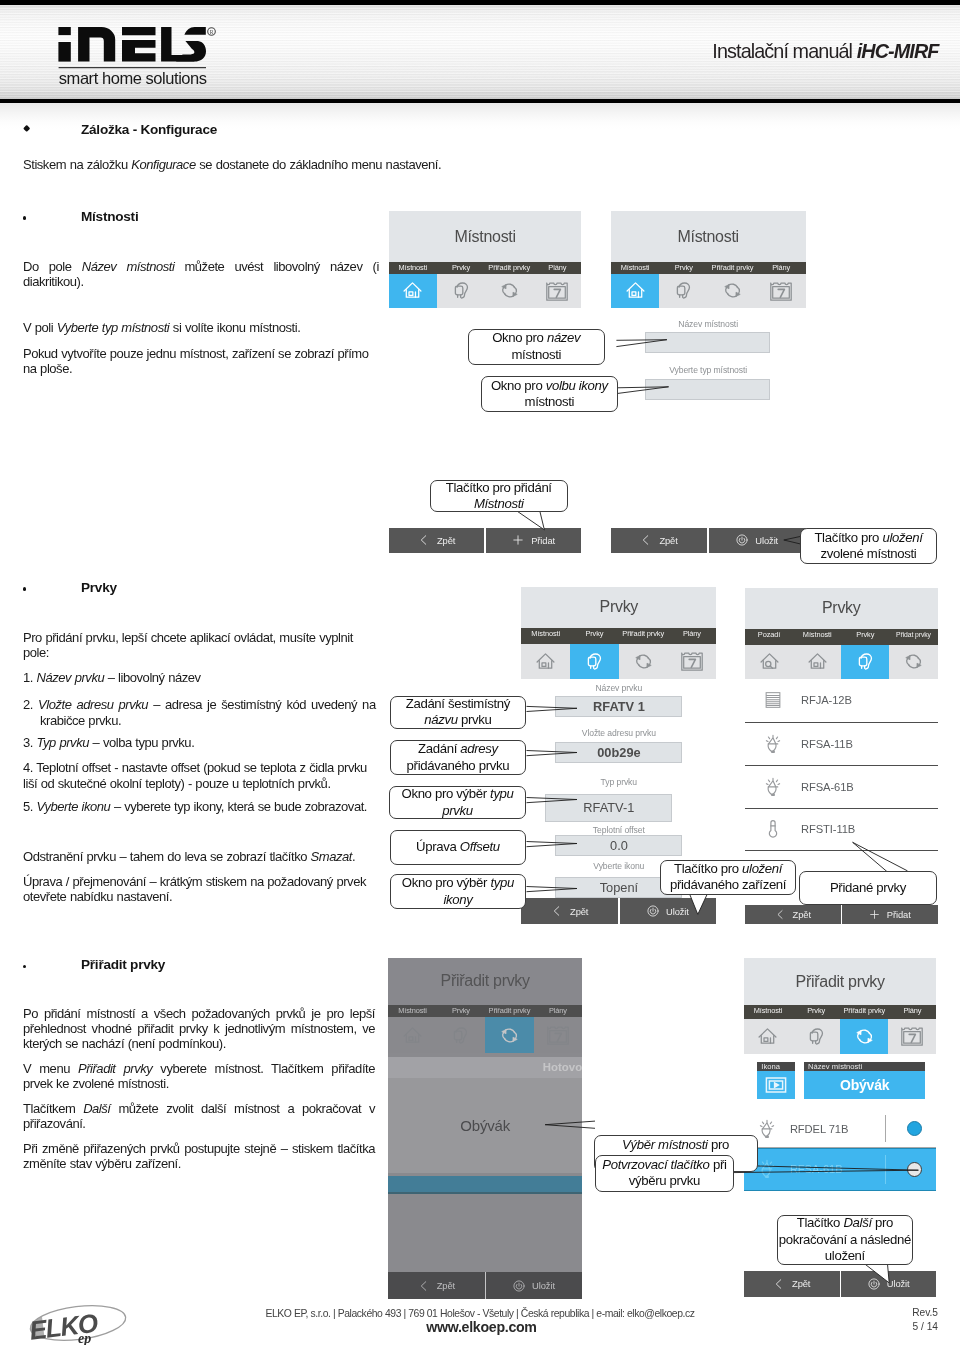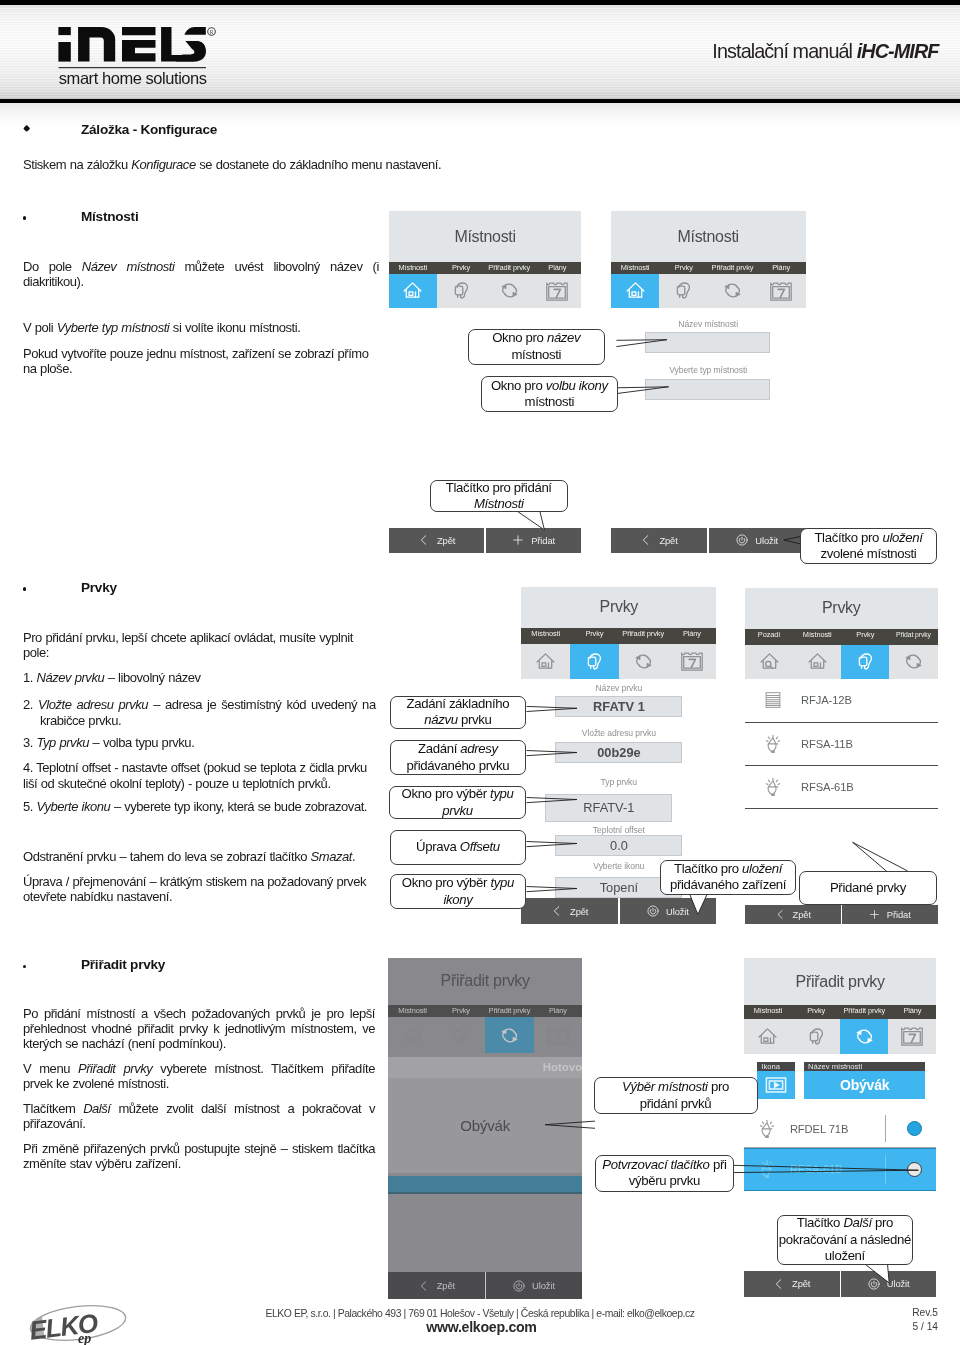--- a/index.html
+++ b/index.html
@@ -479,20 +479,28 @@
       <span class="ltx">RFSA-11B</span>
       </div>
     <div class="lrow" style="top:178.1px">
       <span class="lic">
           <svg width="22" height="22" style="color:#97999c">
             <use href="#ic-bulb"></use>
           </svg>
         </span>
       <span class="ltx">RFSA-61B</span>
       </div>
+    <div class="lrow" style="top:220.2px">
+      <span class="lic">
+          <svg width="22" height="22" style="color:#97999c">
+            <use href="#ic-therm"></use>
+          </svg>
+        </span>
+      <span class="ltx">RFSTI-11B</span>
+      </div>
     <div class="lrow" style="top:264.9px;border-bottom:none"></div>
     <div class="ph-bottom" style="height:19px">
       <div class="bcell">
           <svg width="11" height="11" style="color:#ededed">
             <use href="#ic-back"></use>
           </svg>
           <span>Zpět</span>
         </div>
       <div class="bdiv"></div>
       <div class="bcell">
@@ -664,21 +672,21 @@
   </div>
   <div class="callout" style="left:429.8px;top:480.2px;width:137.9px;height:32px">
     <div>Tlačítko pro přidání</div>
     <div><i>Místnosti</i></div>
   </div>
   <div class="callout" style="left:799.7px;top:528.2px;width:137.5px;height:35.6px">
     <div><span>Tlačítko pro </span><i>uložení</i></div>
     <div>zvolené místnosti</div>
   </div>
   <div class="callout" style="left:389.5px;top:695.5px;width:136.8px;height:33.3px">
-    <div>Zadání základního</div>
+    <div>Zadání šestimístný</div>
     <div><i>názvu</i><span> prvku</span></div>
   </div>
   <div class="callout" style="left:389.5px;top:740px;width:136.8px;height:35px">
     <div><span>Zadání </span><i>adresy</i></div>
     <div>přidávaného prvku</div>
   </div>
   <div class="callout" style="left:388.8px;top:786.3px;width:137.5px;height:33.2px">
     <div><span>Okno pro výběr </span><i>typu</i></div>
     <div><i>prvku</i></div>
   </div>
@@ -689,21 +697,21 @@
     <div><span>Okno pro výběr </span><i>typu</i></div>
     <div><i>ikony</i></div>
   </div>
   <div class="callout" style="left:660.3px;top:859.5px;width:135.6px;height:35.5px">
     <div><span>Tlačítko pro </span><i>uložení</i></div>
     <div>přidávaného zařízení</div>
   </div>
   <div class="callout" style="left:799.2px;top:870.8px;width:137.5px;height:33.9px">
     <div>Přidané prvky</div>
   </div>
-  <div class="callout" style="left:593.5px;top:1077px;width:164px;height:37.1px">
+  <div class="callout" style="left:593.5px;top:1135px;width:164px;height:37.1px">
     <div><i>Výběr místnosti</i><span> pro</span></div>
     <div>přidání prvků</div>
   </div>
   <div class="callout" style="left:595.2px;top:1154.6px;width:138.4px;height:37.6px">
     <div><i>Potvrzovací tlačítko</i><span> při</span></div>
     <div>výběru prvku</div>
   </div>
   <div class="callout" style="left:776.7px;top:1214.6px;width:136.4px;height:50.4px">
     <div><span>Tlačítko </span><i>Další</i><span> pro</span></div>
     <div>pokračování a následné</div>

